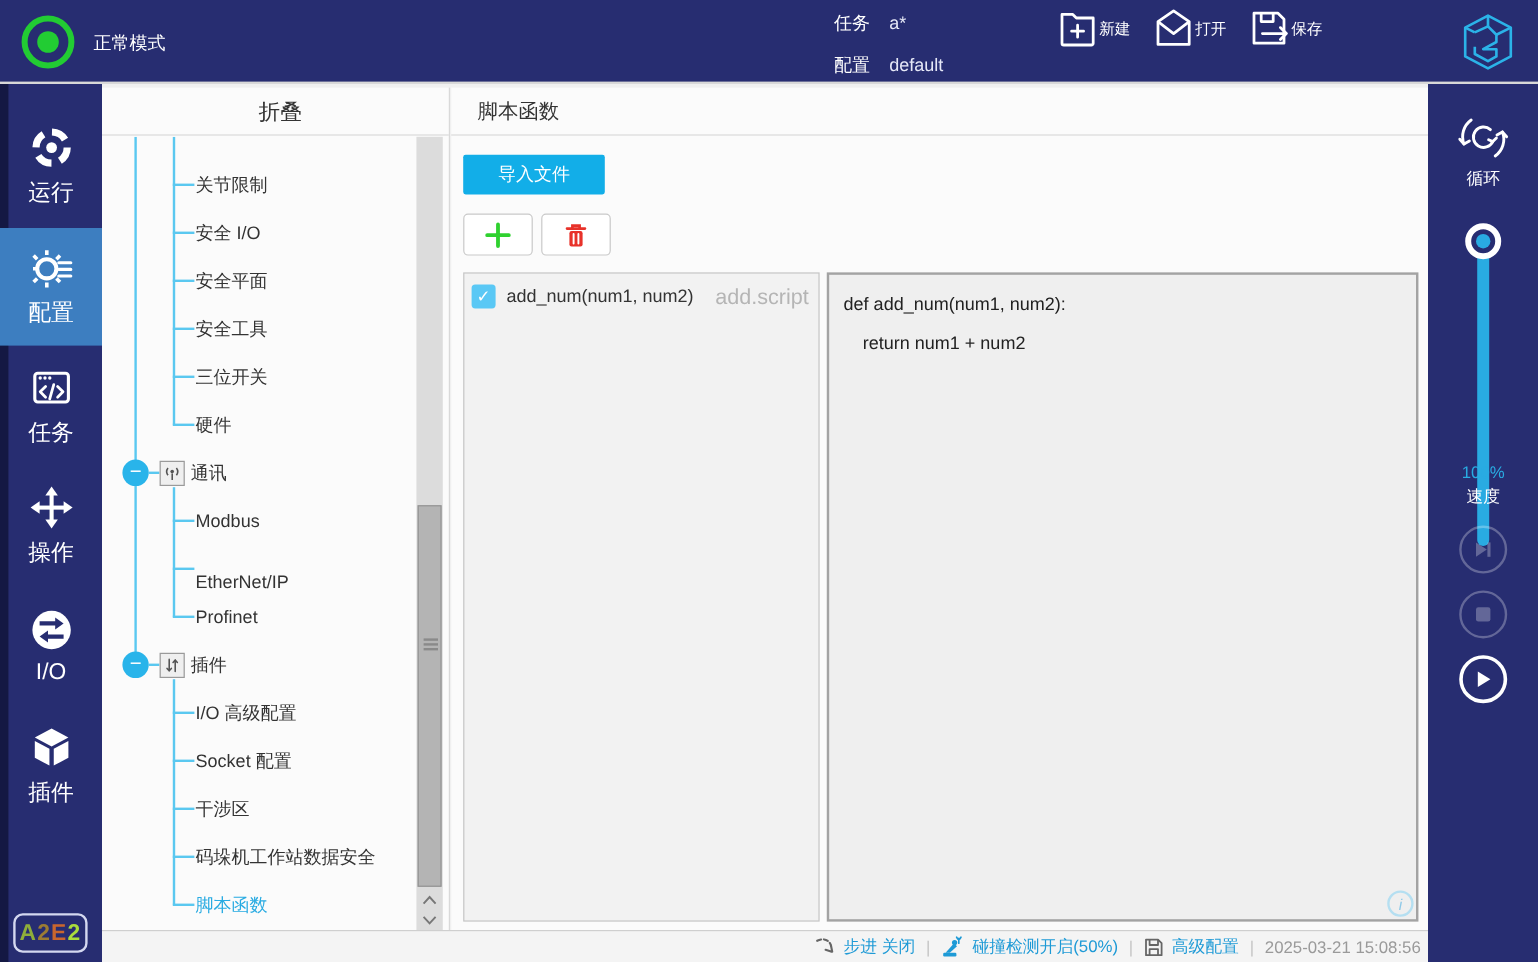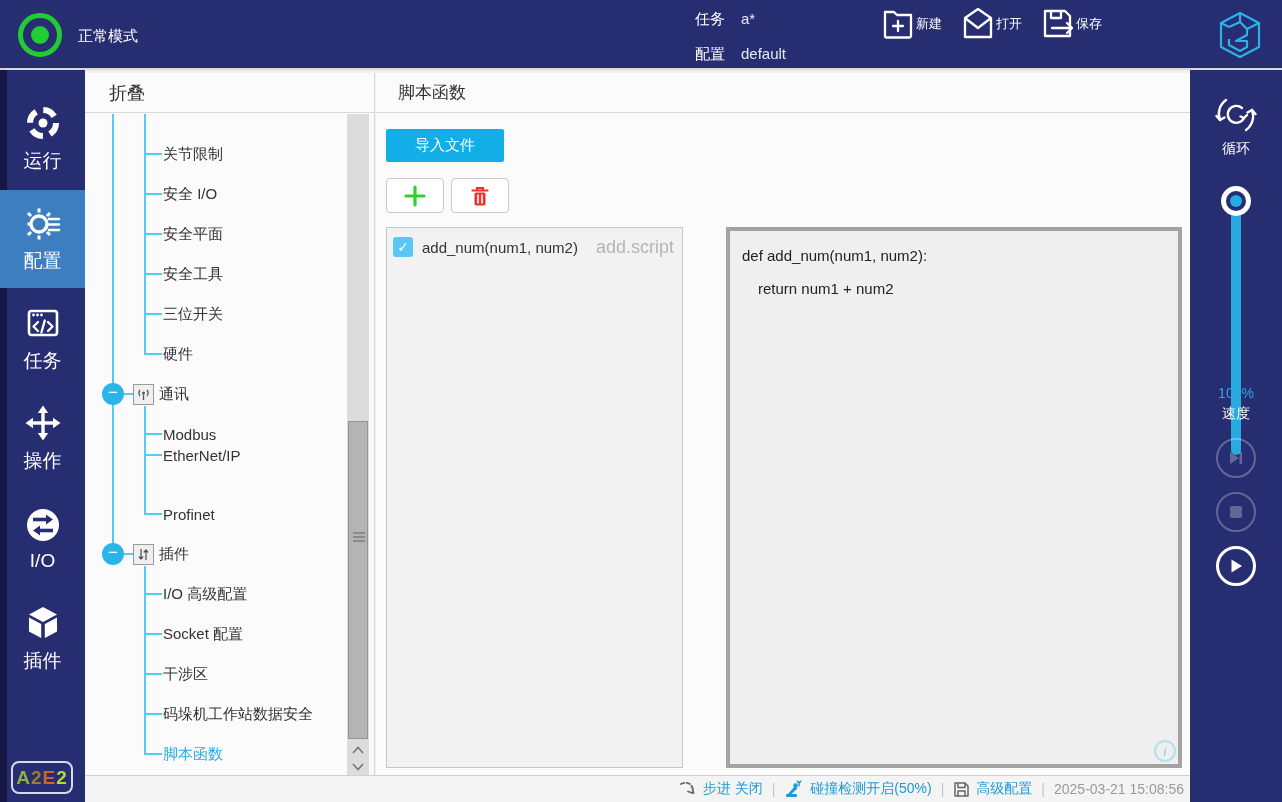--- a/index.html
+++ b/index.html
@@ -54,22 +54,22 @@
                display:flex; align-items:center; justify-content:center; }
   .transport.disabled { border:2px solid rgba(255,255,255,.28); color:rgba(255,255,255,.28); }
   .transport.enabled  { border:3px solid #fff; color:#fff; cursor:pointer; }
 
   
   #content { position:absolute; left:85px; top:70px; width:1105px; height:732px; background:#f0f0f0; }
 
   
   #tree-panel { position:absolute; left:0; top:3px; width:290px; height:702px;
                 background:#fbfbfb; border-right:1px solid #d9d9d9; }
-  #tree-header { height:40px; line-height:40px; padding-left:24px; font-size:18px;
-                 color:#333; border-bottom:1px solid #d9d9d9; cursor:pointer; }
+  #tree-header { height:40px; line-height:40px; padding-left:8px; font-size:18px;
+                 color:#333; border-bottom:1px solid #d9d9d9; cursor:pointer;text-align:center; }
   #tree-body { position:absolute; left:0; top:41px; width:260px; height:661px; overflow:hidden; }
   .trunk { position:absolute; width:2px; background:#5ac8f0; }
   .tree-row { position:absolute; left:0; width:258px; height:40px; display:flex;
               align-items:center; font-size:15px; color:#333; cursor:pointer; }
   .tree-row.leaf::before { content:""; position:absolute; left:59px; top:19px;
                            width:18px; height:2px; background:#5ac8f0; }
   .tree-row.leaf .t { margin-left:78px; white-space:nowrap; }
   .tree-row.leaf.sel .t { color:#29abe2; }
   .toggle { position:absolute; left:17px; width:22px; height:22px; border-radius:50%;
             background:#29b4ea; color:#fff; font-size:17px; line-height:19px;
@@ -104,22 +104,22 @@
 
   #script-list { position:absolute; left:10px; top:154px; width:297px; bottom:7px;
                  background:#f2f2f2; border:1px solid #c6c6c6; padding:5px 6px; }
   .script-row { display:flex; align-items:center; height:28px; }
   .cb { width:20px; height:20px; background:#5ac8f5; border-radius:3px; color:#fff;
         font-size:14px; text-align:center; line-height:20px; cursor:pointer; }
   .script-name { margin-left:9px; font-size:15px; color:#333; flex:1; }
   .script-file { font-size:18px; color:#b5b5b5; margin-right:2px; }
 
   #code-panel { position:absolute; left:313px; top:154px; right:8px; bottom:7px;
-                background:#efefef; border:4px solid #a3a3a3; padding:8px 12px;
-                font-size:15px; color:#222; line-height:33px;margin-left:37px; }
+                background:#efefef; border:2px solid #a3a3a3; padding:8px 12px;
+                font-size:15px; color:#222; line-height:33px; }
   .code-indent { padding-left:16px; }
   #info-badge { position:absolute; right:2px; bottom:2px; width:22px; height:22px;
                 border:2px solid #b5dff1; border-radius:50%; color:#8fc9e8;
                 font-size:13px; font-style:italic; text-align:center; line-height:19px; }
 
   
   #statusbar { position:absolute; left:0; right:0; bottom:0; height:27px; background:#f4f4f4;
                border-top:1px solid #cfcfcf; display:flex; align-items:center;
                justify-content:flex-end; padding-right:6px; font-size:14px; gap:6px; }
   .st-blue { color:#1e9ad6; }
@@ -313,21 +313,21 @@
           <svg width="15" height="15" viewBox="0 0 15 15" fill="none" stroke="#555" stroke-width="1.3">
             <circle cx="7.5" cy="6" r="1.5" fill="#555" stroke="none"></circle>
             <path d="M4 9 a5 5 0 0 1 0 -6 M11 3 a5 5 0 0 1 0 6 M7.5 7.5 V13"></path>
           </svg>
         </div>
         <span class="t">通讯</span>
       </div>
       <div class="tree-row leaf" style="top:300px;">
           <span class="t">Modbus</span>
         </div>
-      <div class="tree-row leaf" style="top:321px;">
+      <div class="tree-row leaf" style="top:340px;align-items:flex-end;">
           <span class="t">EtherNet/IP</span>
         </div>
       <div class="tree-row leaf" style="top:380px;">
           <span class="t">Profinet</span>
         </div>
 
       <div class="tree-row group" style="top:420px;">
         <div class="toggle">−</div>
         <div class="node-ico">
           <svg width="15" height="15" viewBox="0 0 15 15" fill="none" stroke="#555" stroke-width="1.3" stroke-linecap="round">

